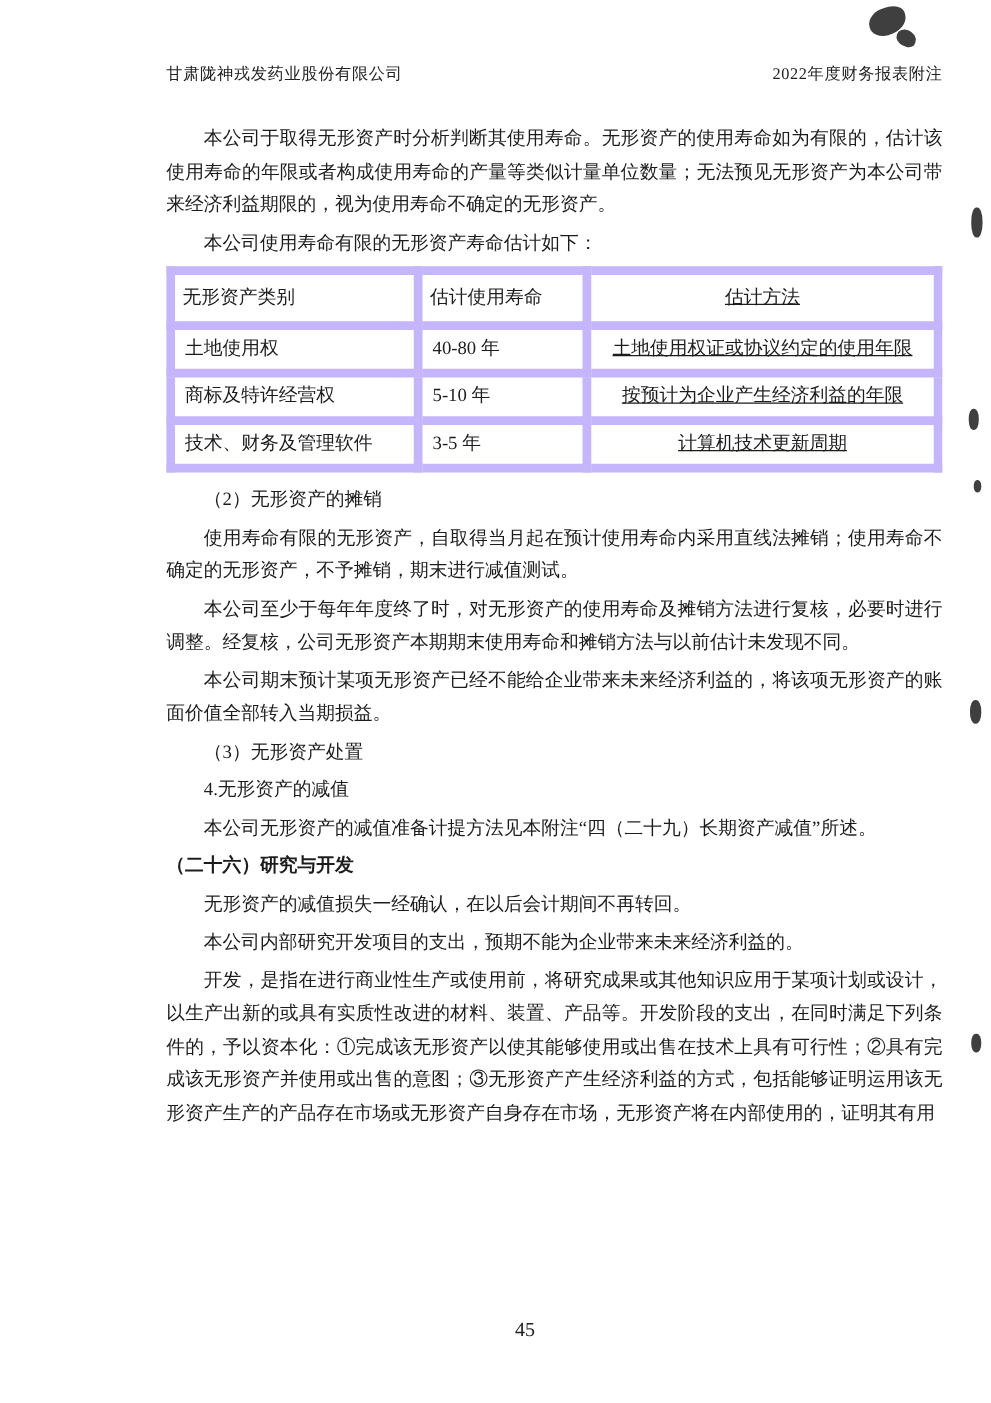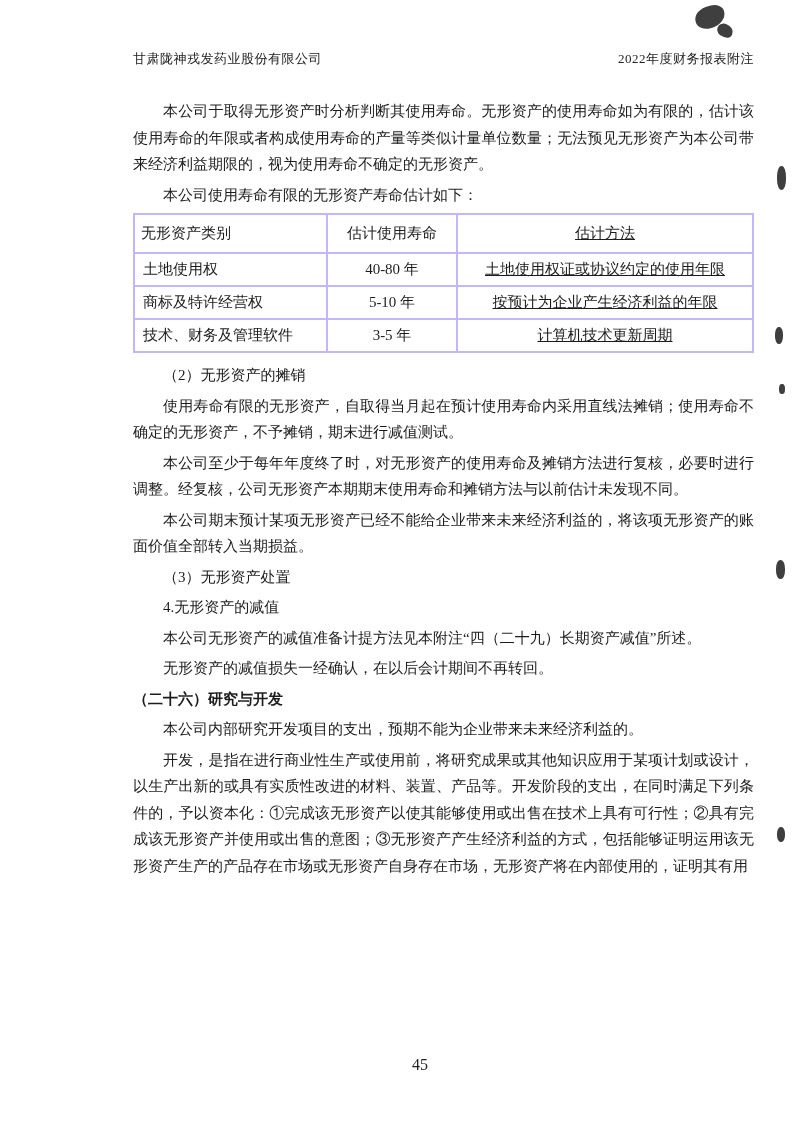--- a/index.html
+++ b/index.html
@@ -50,34 +50,34 @@
     font-weight: bold;
   }
   .asset-table {
     width: 100%;
     border-collapse: collapse;
     margin: 5px 0 9px 0;
     font-size: 15px;
   }
   .asset-table th,
   .asset-table td {
-    border: 2px solid #c4b5fd;
+    border: 7px solid #c4b5fd;
     line-height: 21px;
     vertical-align: middle;
   }
   .asset-table th {
     font-weight: normal;
     text-align: center;
     padding: 8px 6px;
   }
   .asset-table td {
     padding: 5px 8px;
   }
   .asset-table .c1 { width: 175px; text-align: left; }
-  .asset-table .c2 { width: 112px; text-align: center; }
+  .asset-table .c2 { width: 112px; text-align: left; }
   .asset-table .c3 { text-align: center; text-decoration: underline; }
   .page-footer {
     position: absolute;
     bottom: 48px;
     left: 0;
     right: 0;
     text-align: center;
     font-size: 16px;
     color: #222222;
   }
@@ -145,22 +145,22 @@
       </tbody>
     </table>
 
     <p class="para">（2）无形资产的摊销</p>
     <p class="para">使用寿命有限的无形资产，自取得当月起在预计使用寿命内采用直线法摊销；使用寿命不确定的无形资产，不予摊销，期末进行减值测试。</p>
     <p class="para">本公司至少于每年年度终了时，对无形资产的使用寿命及摊销方法进行复核，必要时进行调整。经复核，公司无形资产本期期末使用寿命和摊销方法与以前估计未发现不同。</p>
     <p class="para">本公司期末预计某项无形资产已经不能给企业带来未来经济利益的，将该项无形资产的账面价值全部转入当期损益。</p>
     <p class="para">（3）无形资产处置</p>
     <p class="para">4.无形资产的减值</p>
     <p class="para">本公司无形资产的减值准备计提方法见本附注“四（二十九）长期资产减值”所述。</p>
+    <p class="para no-indent bold">（二十六）研究与开发</p>
     <p class="para">无形资产的减值损失一经确认，在以后会计期间不再转回。</p>
-    <p class="para no-indent bold">（二十六）研究与开发</p>
     <p class="para">本公司内部研究开发项目的支出，预期不能为企业带来未来经济利益的。</p>
     <p class="para">开发，是指在进行商业性生产或使用前，将研究成果或其他知识应用于某项计划或设计，以生产出新的或具有实质性改进的材料、装置、产品等。开发阶段的支出，在同时满足下列条件的，予以资本化：①完成该无形资产以使其能够使用或出售在技术上具有可行性；②具有完成该无形资产并使用或出售的意图；③无形资产产生经济利益的方式，包括能够证明运用该无形资产生产的产品存在市场或无形资产自身存在市场，无形资产将在内部使用的，证明其有用</p>
 
   </main>
 
   <footer class="page-footer">
     <span>45</span>
   </footer>
 
 </div>

